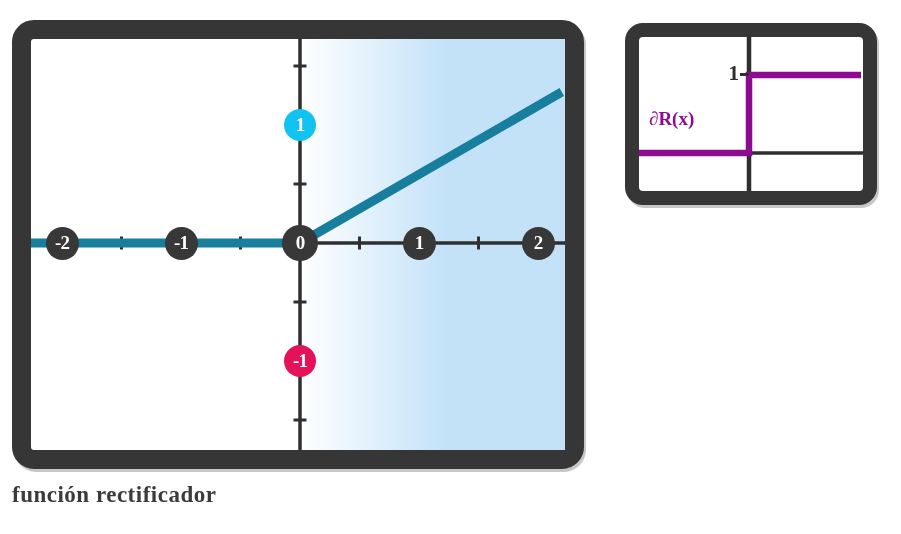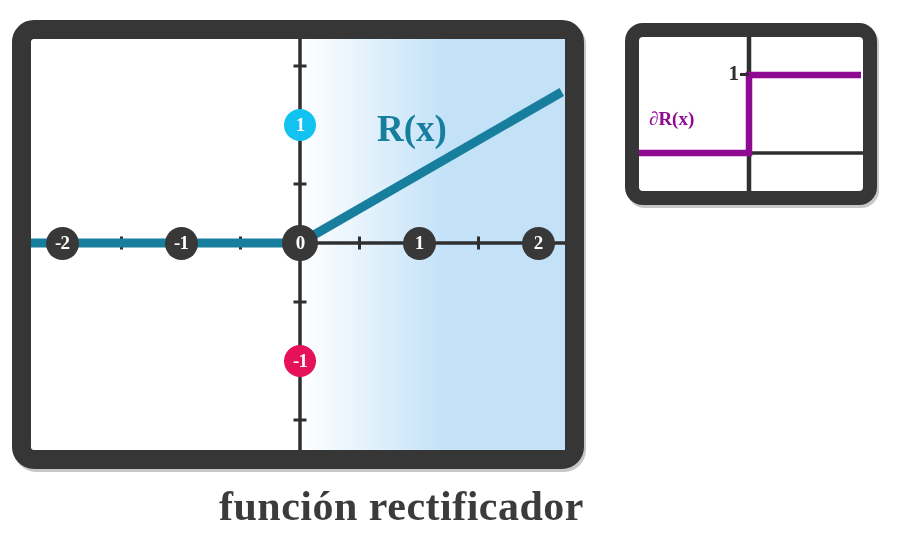--- a/index.html
+++ b/index.html
@@ -43,21 +43,21 @@
     position:absolute;left:62px;top:26px;width:38px;z-index:4;
     text-align:right;font-size:21px;font-weight:bold;line-height:1;
     color:var(--axis,#2f2f2f);
   }
   .d1-tick{
     position:absolute;left:101px;top:36px;width:9px;height:3px;z-index:4;
     background:var(--axis,#2f2f2f);
   }
   .caption{
     position:absolute;left:12px;top:482px;width:572px;
-    text-align:right;font-size:42px;font-weight:bold;letter-spacing:0.5px;
+    text-align:left;font-size:23px;font-weight:bold;letter-spacing:0.5px;
     color:var(--caption-text,#3b3b3b);
   }
 </style>
 </head>
 <body>
 
 <div class="stage">
 
   <div class="panel panel-left" id="panel-left">
     <svg id="left-svg" preserveAspectRatio="none" viewBox="0 0 534 411">
@@ -74,21 +74,20 @@
         <line x1="90.5" y1="197.5" x2="90.5" y2="210.5" stroke="#2f2f2f" stroke-width="3"></line>
         <line x1="209.5" y1="197.5" x2="209.5" y2="210.5" stroke="#2f2f2f" stroke-width="3"></line>
         <line x1="328.5" y1="197.5" x2="328.5" y2="210.5" stroke="#2f2f2f" stroke-width="3"></line>
         <line x1="447.5" y1="197.5" x2="447.5" y2="210.5" stroke="#2f2f2f" stroke-width="3"></line>
         <line x1="262.5" y1="381" x2="275.5" y2="381" stroke="#2f2f2f" stroke-width="3"></line>
         <line x1="262.5" y1="263" x2="275.5" y2="263" stroke="#2f2f2f" stroke-width="3"></line>
         <line x1="262.5" y1="145" x2="275.5" y2="145" stroke="#2f2f2f" stroke-width="3"></line>
         <line x1="262.5" y1="27" x2="275.5" y2="27" stroke="#2f2f2f" stroke-width="3"></line>
         <polyline points="-2.3,204.0 269.0,204.0 530.8,53.0" fill="none" stroke="#177e9e" stroke-width="9" stroke-linejoin="round"></polyline>
       </svg>
-    <div class="rx-label">R(x)</div>
   <div class="badge" style="left: 14.5px; top: 187.5px; width: 33px; height: 33px; background: rgb(56, 56, 56);">-2</div>
       <div class="badge" style="left: 133.5px; top: 187.5px; width: 33px; height: 33px; background: rgb(56, 56, 56);">-1</div>
       <div class="badge" style="left: 251px; top: 186px; width: 36px; height: 36px; background: rgb(56, 56, 56);">0</div>
       <div class="badge" style="left: 371.5px; top: 187.5px; width: 33px; height: 33px; background: rgb(56, 56, 56);">1</div>
       <div class="badge" style="left: 490.5px; top: 187.5px; width: 33px; height: 33px; background: rgb(56, 56, 56);">2</div>
       <div class="badge" style="left: 253px; top: 70px; width: 32px; height: 32px; background: rgb(18, 195, 242);">1</div>
       <div class="badge" style="left: 253px; top: 306px; width: 32px; height: 32px; background: rgb(229, 18, 89);">-1</div>
     </div>
 
   <div class="caption">función rectificador</div>

